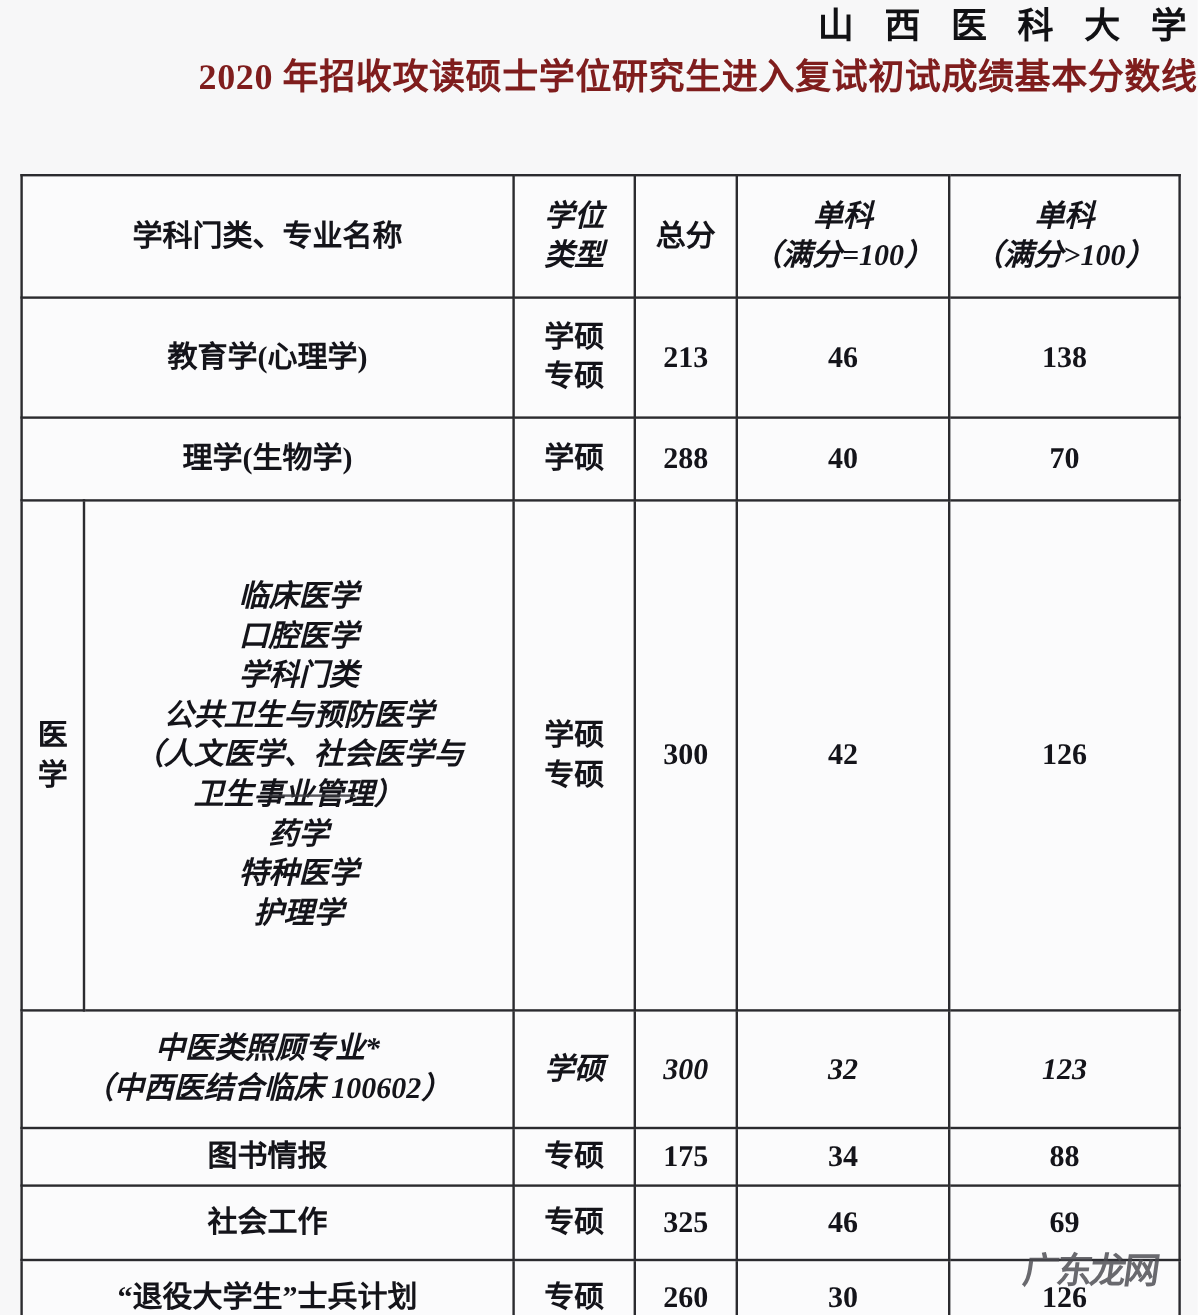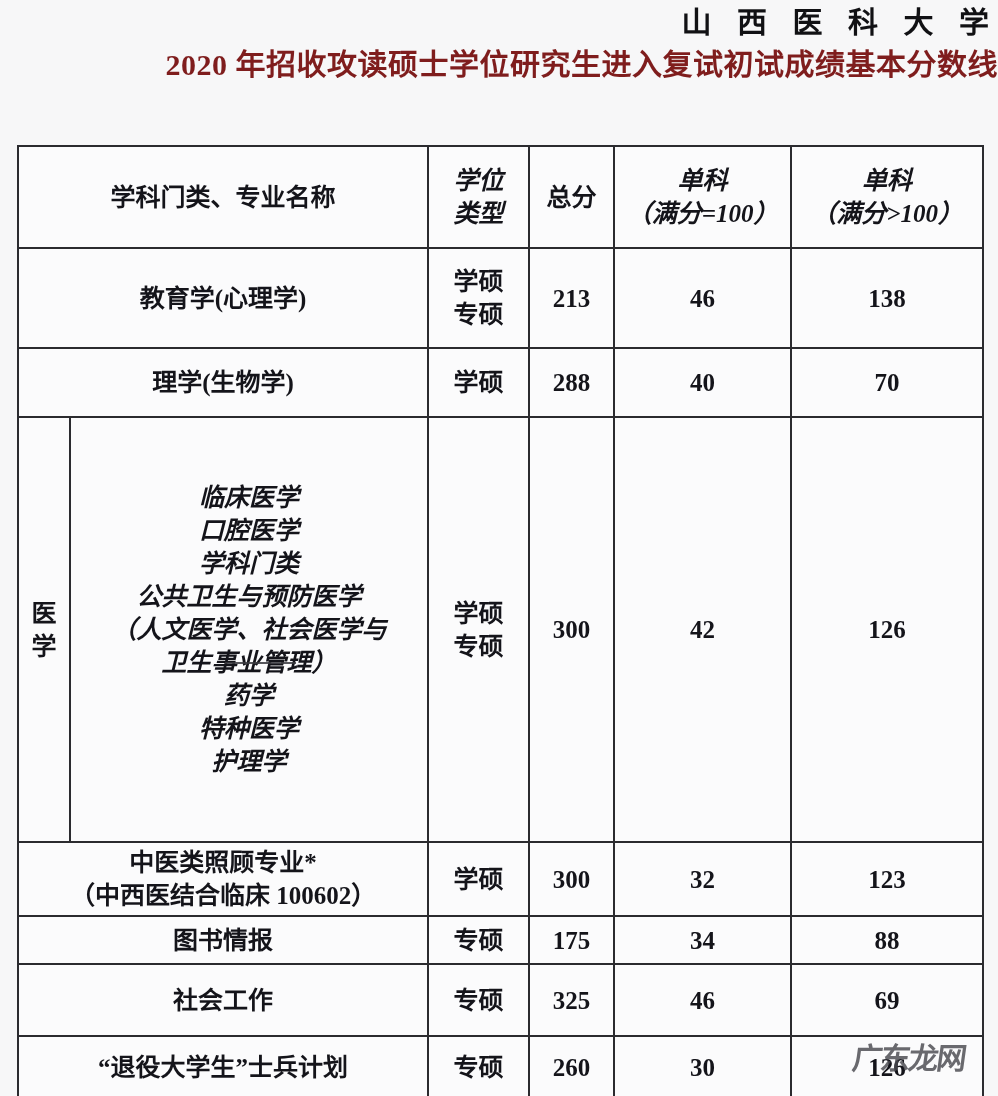--- a/index.html
+++ b/index.html
@@ -81,23 +81,23 @@
     line-height: 1.9;
     padding: 0;
   }
   .cat-cell .vtxt {
     display: block;
   }
 
   .row-edu    { height: 100px; }
   .row-sci    { height: 69px; border-radius: 10px; }
   .row-med    { height: 425px; }
-  .row-tcm    { height: 74px; }
+  .row-tcm    { height: 98px; font-style: italic; }
   .row-lib    { height: 48px; }
-  .row-soc    { height: 72px; }
+  .row-soc    { height: 62px; }
   .row-vet    { height: 62px; }
 
   .subject-list {
     line-height: 1.43;
     font-size: 25px;
     padding: 0 6px;
     font-style: italic;
   }
   .subject-line { display: block; white-space: nowrap; }
   

